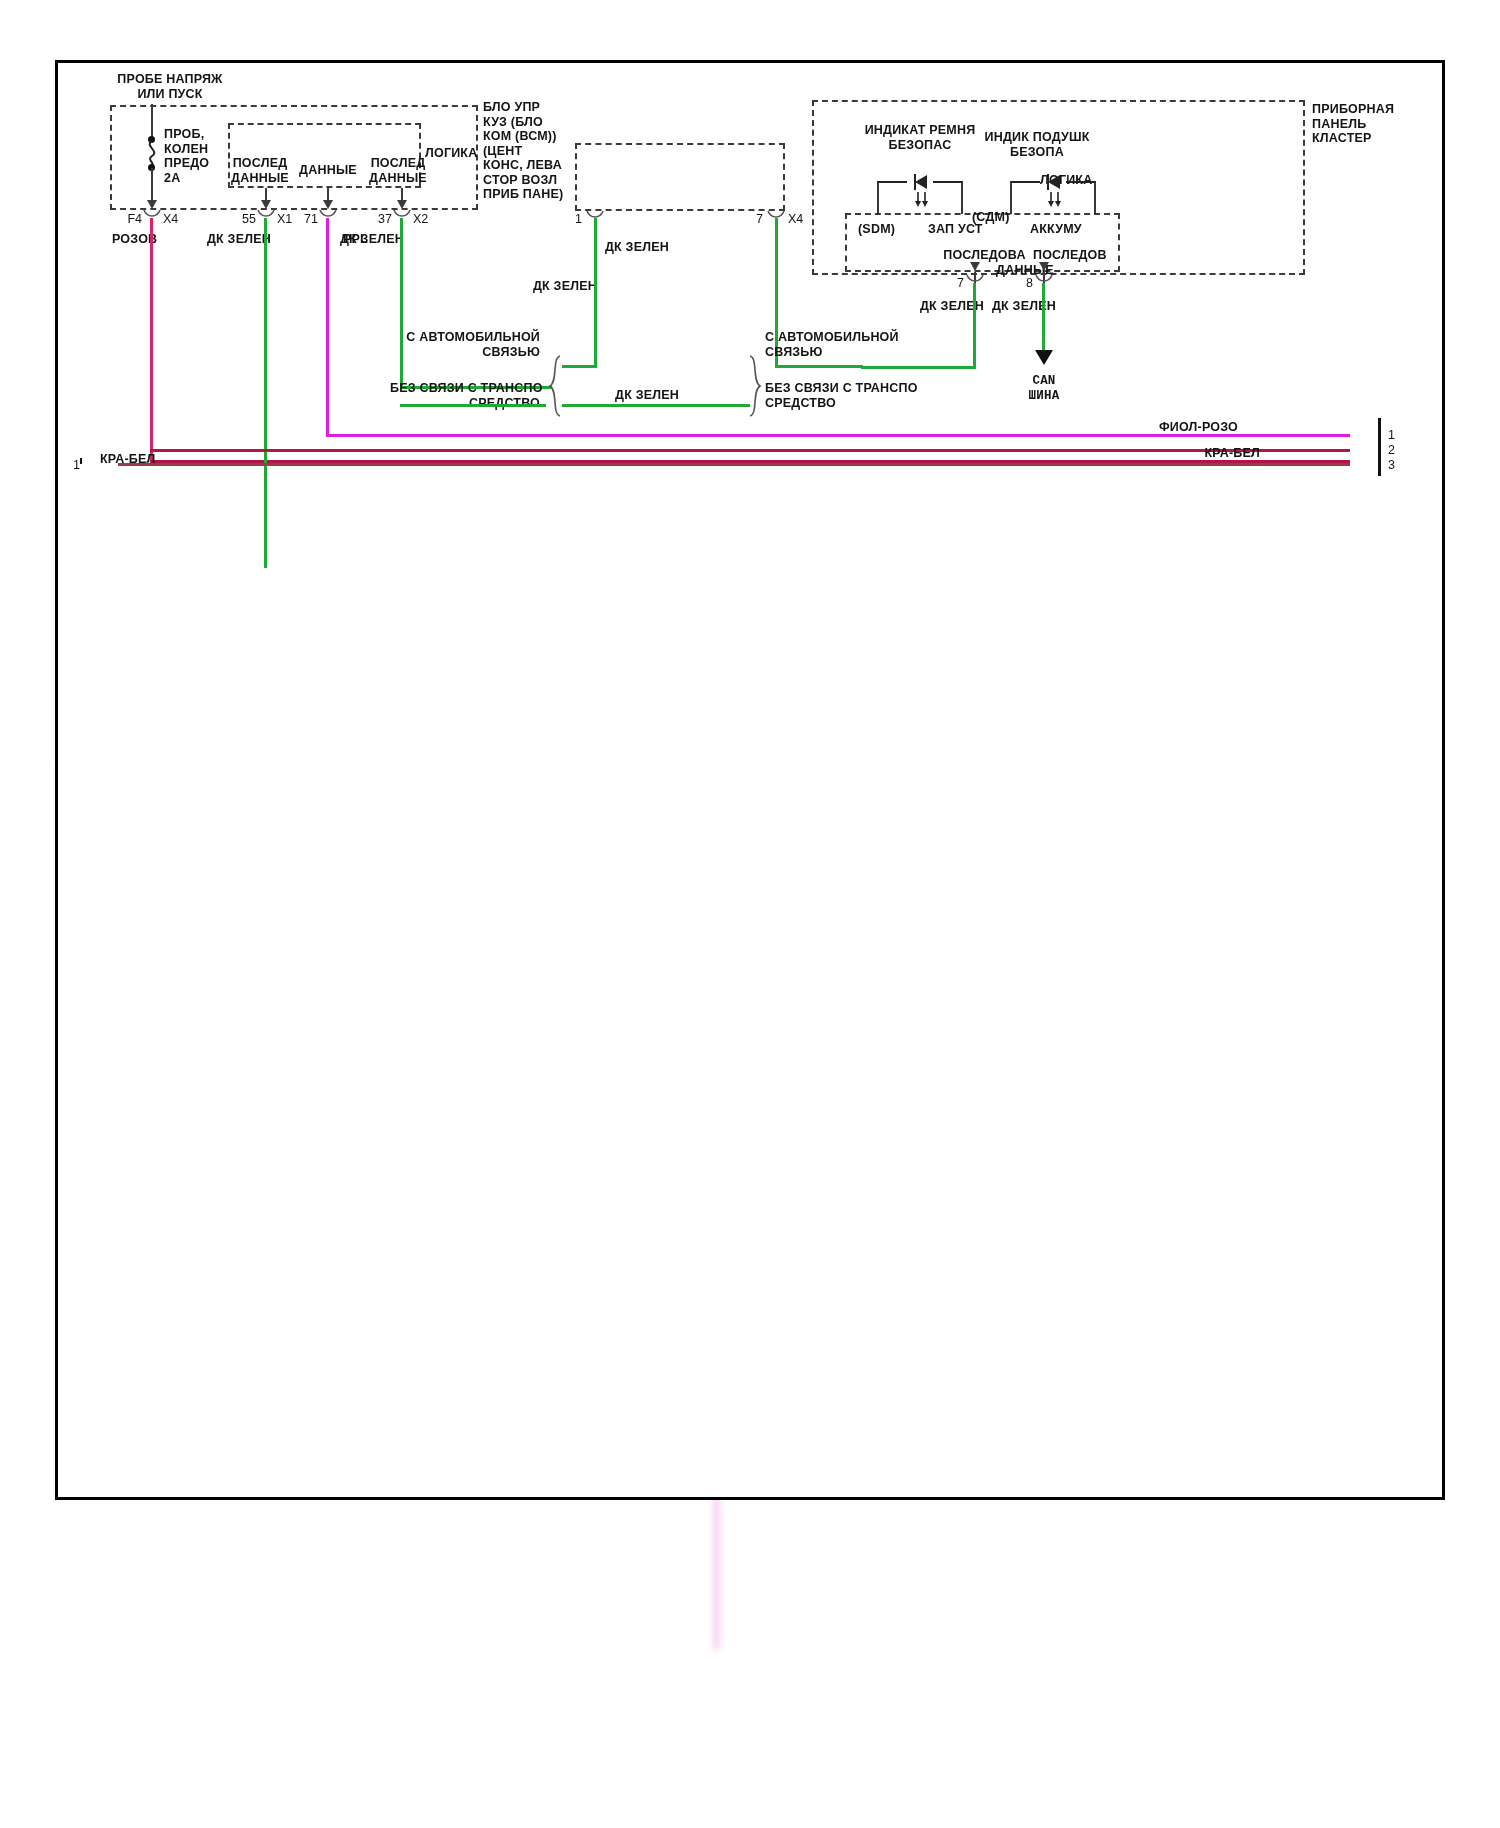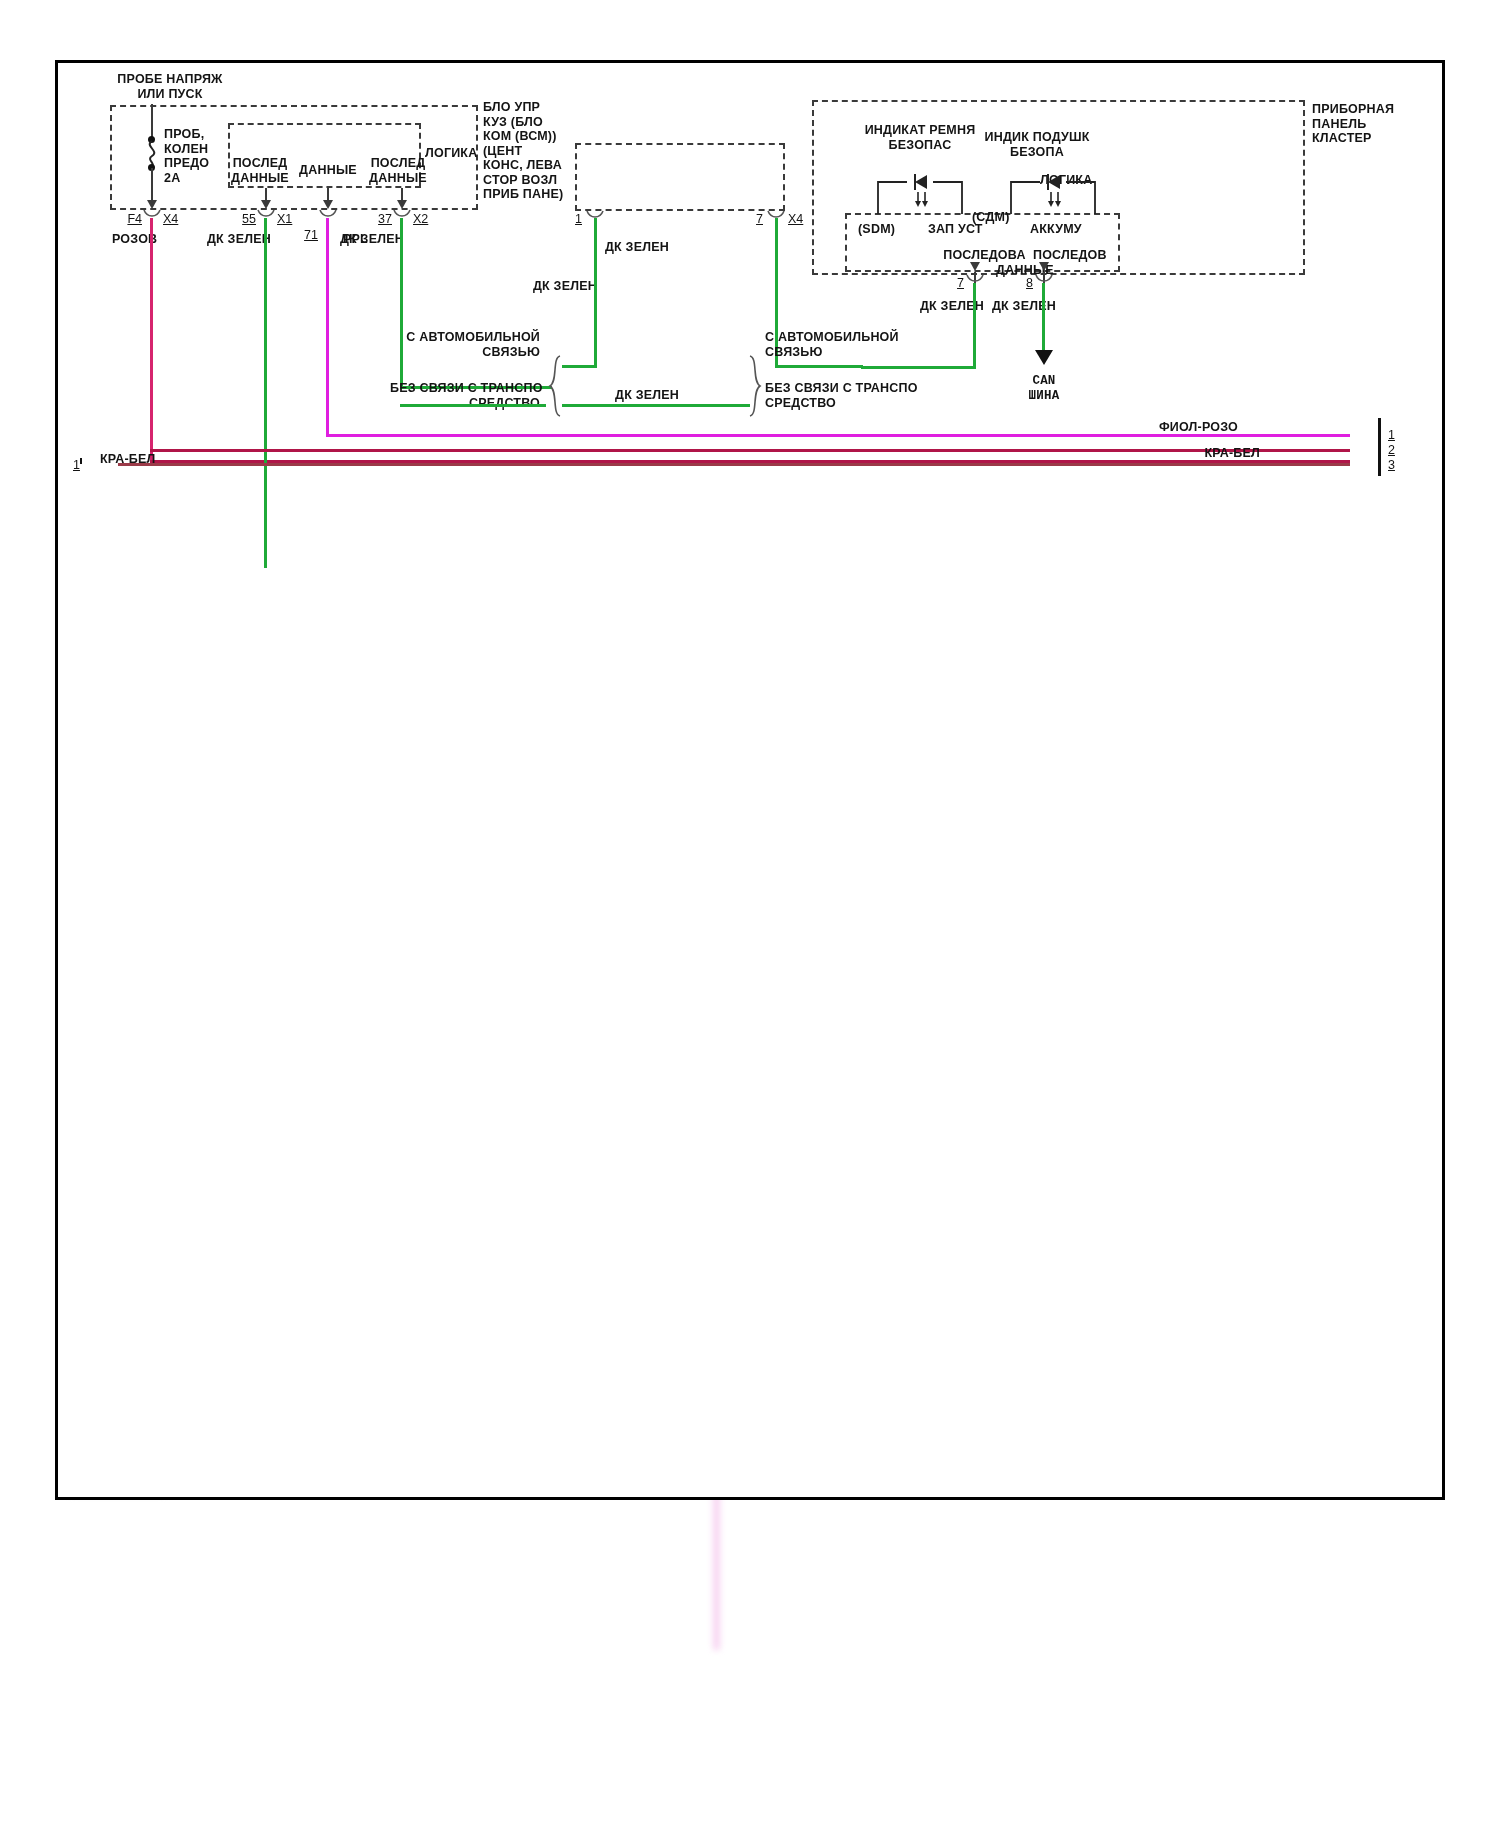--- a/index.html
+++ b/index.html
@@ -16,21 +16,21 @@
   .fv{position:absolute;width:7px;border-radius:1px;}
   .ftxt{position:absolute;background:#cfcfcf;height:7px;border-radius:2px;opacity:.75;}
   .fdot{position:absolute;width:26px;height:26px;border-radius:50%;background:#d2d2d2;}
   .fcon{position:absolute;border:2px solid #dcdcdc;border-radius:4px;}
 
   
   .dash{position:absolute;box-sizing:border-box;border:2px dashed #3a3a3a;}
   .lbl{position:absolute;font-size:12.5px;color:#141414;font-weight:bold;line-height:14.5px;letter-spacing:.2px;white-space:pre;}
   .lbl.c{text-align:center;}
   .lbl.r{text-align:right;}
-  .pin{position:absolute;font-size:12.5px;color:#141414;font-weight:normal;text-decoration:underline;}
+  .pin{position:absolute;font-size:12.5px;color:#141414;font-weight:normal;}
   .wv{position:absolute;width:3px;}
   .wh{position:absolute;height:3px;}
 
   .arrow-d{position:absolute;width:0;height:0;border-left:5px solid transparent;border-right:5px solid transparent;border-top:9px solid #3a3a3a;}
   .arrow-big{position:absolute;width:0;height:0;border-left:9px solid transparent;border-right:9px solid transparent;border-top:15px solid #111;}
   .vline{position:absolute;width:2px;background:#3a3a3a;}
   .dot{position:absolute;width:7px;height:7px;border-radius:50%;background:#111;}
 
   svg{overflow:visible;}
   .sock{position:absolute;}
@@ -175,21 +175,21 @@
     <path d="M1 1 C 4 9, 14 9, 17 1" stroke="#555" stroke-width="1.6" fill="none"></path>
     </svg>
   <svg class="sock" style="left:393px;top:209px;width:18px;height:10px;">
     <path d="M1 1 C 4 9, 14 9, 17 1" stroke="#555" stroke-width="1.6" fill="none"></path>
     </svg>
 
   <div class="pin r" style="left:108px;top:212px;width:34px;text-align:right;">F4</div>
   <div class="pin" style="left:163px;top:212px;">X4</div>
   <div class="pin r" style="left:222px;top:212px;width:34px;text-align:right;">55</div>
   <div class="pin" style="left:277px;top:212px;">X1</div>
-  <div class="pin r" style="left:284px;top:228px;width:34px;text-align:right;">71</div>
+  <div class="pin r" style="left:284px;top:212px;width:34px;text-align:right;">71</div>
   <div class="pin r" style="left:358px;top:212px;width:34px;text-align:right;">37</div>
   <div class="pin" style="left:413px;top:212px;">X2</div>
 
   <div class="lbl" style="left:112px;top:232px;">РОЗОВ</div>
   <div class="lbl" style="left:207px;top:232px;">ДК ЗЕЛЕН</div>
   <div class="lbl" style="left:299px;top:232px;margin-left:44px;">PPL</div>
   <div class="lbl" style="left:340px;top:232px;">ДК ЗЕЛЕН</div>
 
   <div class="wv" style="left:150px;top:218px;height:245px;background:#d6246e;"></div>
   <div class="wh" style="left:150px;top:460px;width:1200px;background:#b01548;"></div>

